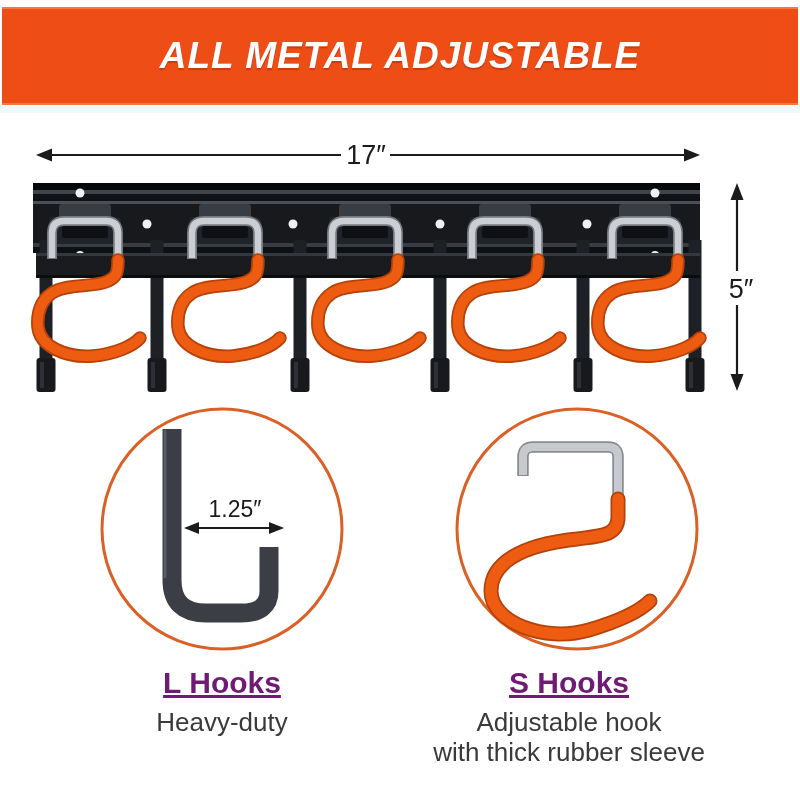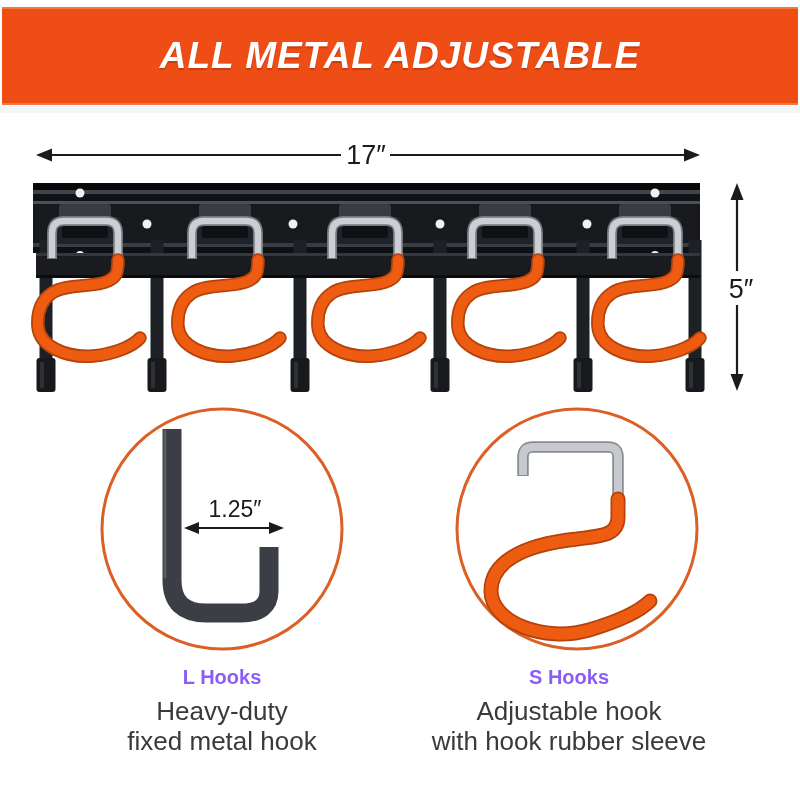--- a/index.html
+++ b/index.html
@@ -20,21 +20,21 @@
   .under-band{position:absolute;left:0;right:0;top:106px;height:7px;background:#f3f7f8;}
   
   svg{position:absolute;left:0;top:0;}
   svg text{font-family:"Liberation Sans", sans-serif;fill:#1b1b1b;}
   .dim-label{font-size:27px;}
   .dim-label-small{font-size:23px;}
   
   .callout-text{position:absolute;text-align:center;width:300px;}
   .callout-text.left{left:72px;top:666px;}
   .callout-text.right{left:419px;top:666px;}
-  .callout-title{font-size:20px;font-weight:bold;color:#8b5cf6;margin:0 0 7px 0;}
+  .callout-title{font-size:30px;font-weight:bold;color:#701a75;margin:0 0 7px 0;text-decoration:underline;}
   .callout-desc{font-size:26px;color:#3a3a3a;line-height:1.16;margin:0;}
 </style>
 </head>
 <body>
 
 <div class="banner">
   <div class="line">ALL METAL ADJUSTABLE</div>
 </div>
 <div class="under-band"></div>
 
@@ -140,19 +140,18 @@
       <path d="M 523 475 L 523 457 Q 523 447 533 447 L 608 447 Q 618 447 618 457 L 618 501" stroke="#c6cacf" stroke-width="8" fill="none"></path>
       <path d="M 618 499 L 618 517 C 618 536 600 536 577 539 C 519 545 491 564 491 591 C 491 622 544 643 589 630 C 616 622 639 612 650 601" stroke="#b4420a" stroke-width="15" fill="none" stroke-linecap="round"></path>
       <path d="M 618 499 L 618 517 C 618 536 600 536 577 539 C 519 545 491 564 491 591 C 491 622 544 643 589 630 C 616 622 639 612 650 601" stroke="#ee5c12" stroke-width="11.5" fill="none" stroke-linecap="round"></path>
     </g>
   </g>
 </svg>
 
 <div class="callout-text left">
   <p class="callout-title">L Hooks</p>
   <p class="callout-desc">Heavy-duty</p>
-  <p class="callout-desc">fixed metal hook</p>
 </div>
 <div class="callout-text right">
   <p class="callout-title">S Hooks</p>
   <p class="callout-desc">Adjustable hook</p>
-  <p class="callout-desc">with hook rubber sleeve</p>
+  <p class="callout-desc">with thick rubber sleeve</p>
 </div>
 
 </body></html>

